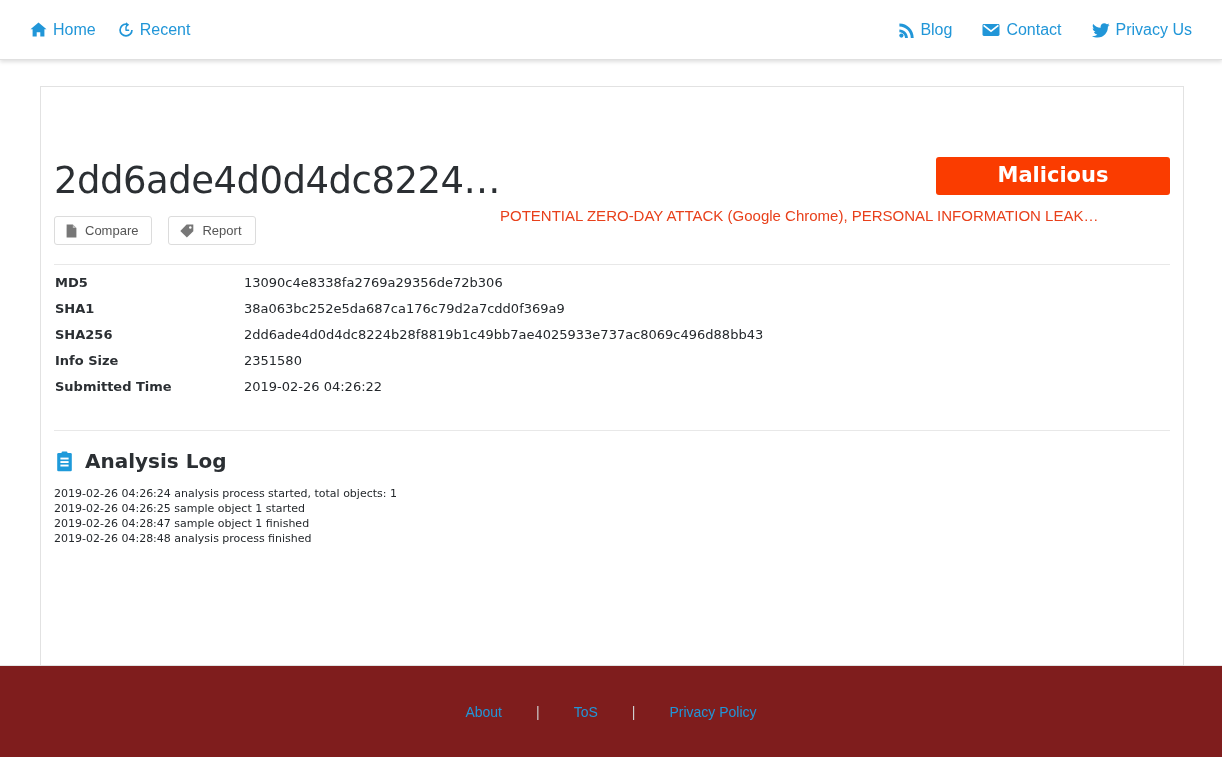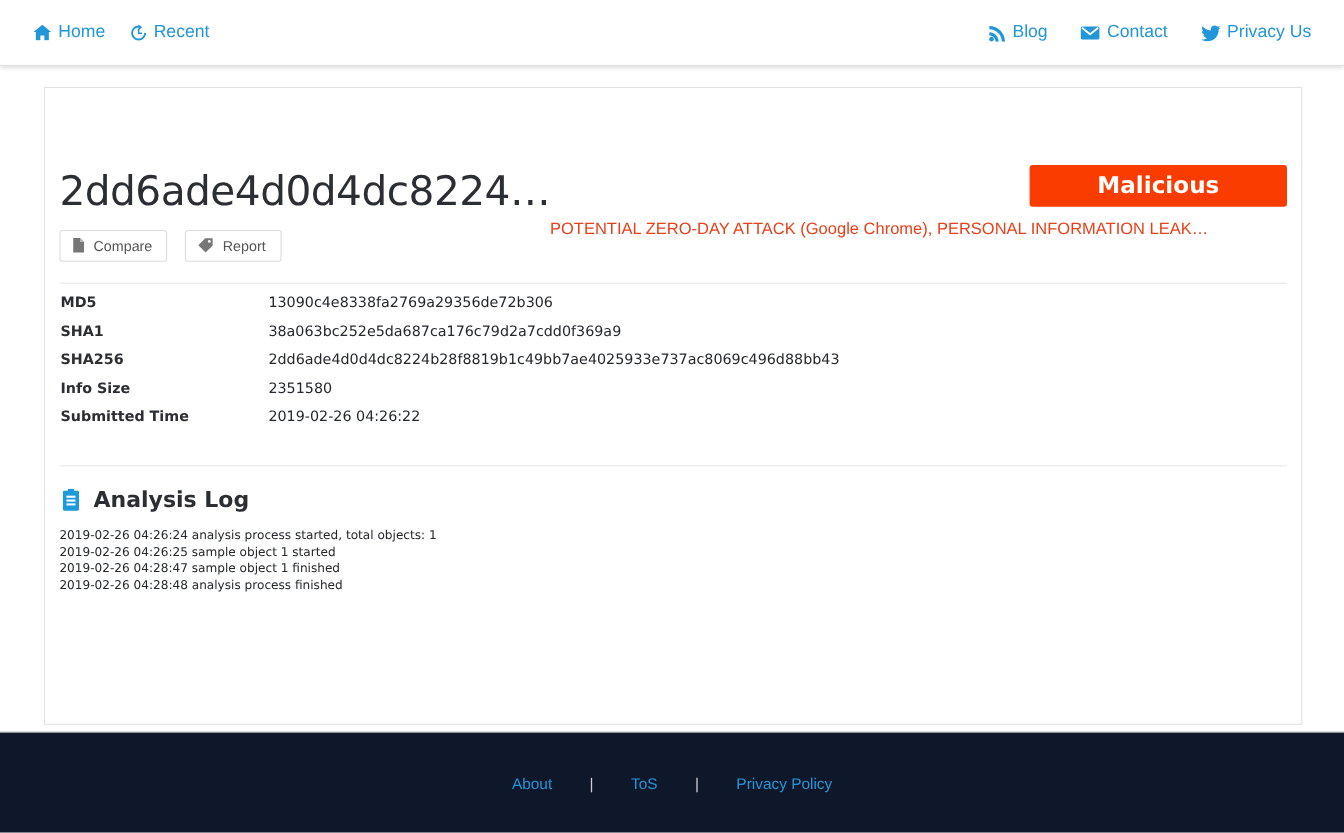--- a/index.html
+++ b/index.html
@@ -49,21 +49,21 @@
   }
   .nav-right .nav-item { margin-right: 0; margin-left: 30px; }
   .nav-item .ico { margin-right: 6px; display: flex; align-items: center; }
   .nav-item svg { display: block; fill: #2196d8; }
 
   
   .page-wrap { position: relative; height: 605px; background: #fff; }
   .card {
     position: absolute;
     left: 40px;
-    top: 19px;
+    top: 26px;
     width: 1144px;
     height: 580px;
     background: #ffffff;
     border: 1px solid #e2e2e2;
   }
   .card-inner { padding: 0 13px; position: relative; height: 100%; }
 
   .title-row {
     position: relative;
     padding-top: 75px;
@@ -73,20 +73,21 @@
     color: #2b2f33;
     font-weight: normal;
     margin: 0;
     line-height: 1;
     letter-spacing: -0.5px;
     font-family: "DejaVu Sans", sans-serif;
   }
   .btn-row { margin-top: 17px; display: flex; }
   .btn {
     display: inline-flex;
+    align-items: center;
     border: 1px solid #dcdcdc;
     border-radius: 3px;
     background: #ffffff;
     color: #555555;
     font-size: 13px;
     padding: 6px 13px 6px 11px;
     margin-right: 16px;
     cursor: pointer;
     font-family: "Liberation Sans", sans-serif;
   }
@@ -161,21 +162,21 @@
   .log-line {
     font-size: 11px;
     color: #24282c;
     line-height: 15px;
     font-family: "DejaVu Sans", sans-serif;
   }
 
   
   .footer {
     height: 92px;
-    background: #0f172a;
+    background: #7f1d1d;
     border-top: 1px solid #e7e7e7;
     display: flex;
     align-items: center;
     justify-content: center;
   }
   .footer-links { display: flex; align-items: center; }
   .footer-link {
     color: #2196d8;
     font-size: 14px;
     text-decoration: none;

